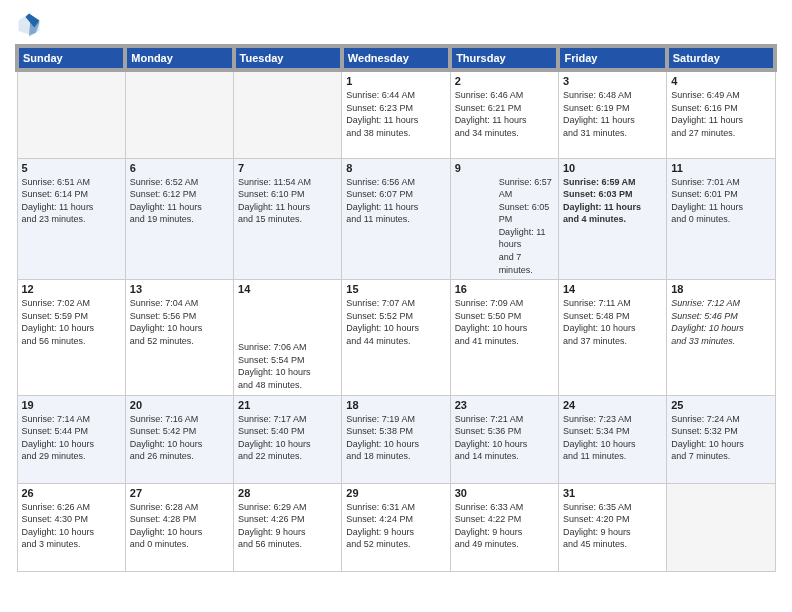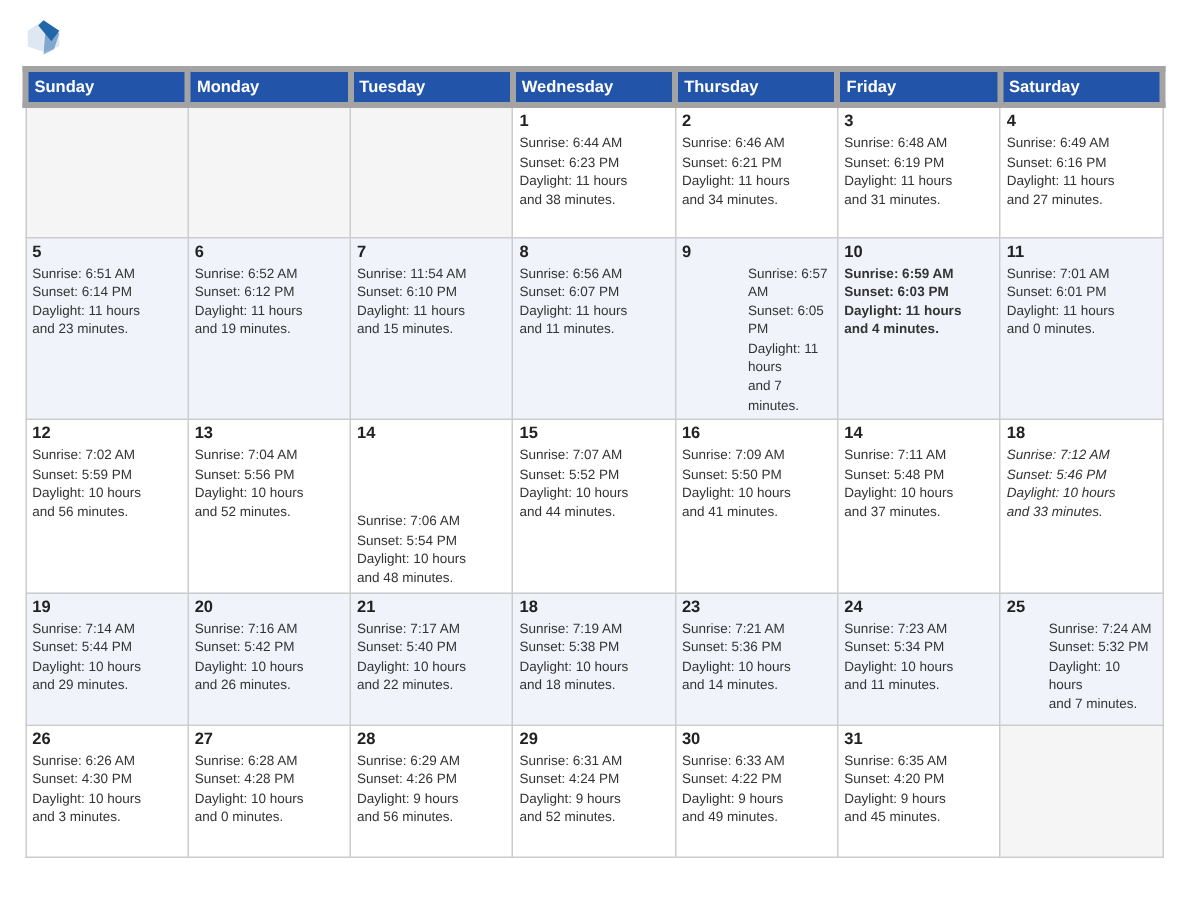--- a/index.html
+++ b/index.html
@@ -310,21 +310,21 @@
           </td>
           <td>
             <span class="day-num">24</span>
             <div class="day-info" style="white-space: pre-line;">Sunrise: 7:23 AM
 Sunset: 5:34 PM
 Daylight: 10 hours
 and 11 minutes.</div>
           </td>
           <td>
             <span class="day-num">25</span>
-            <div class="day-info" style="white-space: pre-line; margin-left: 28px;">Sunrise: 7:24 AM
+            <div class="day-info" style="white-space: pre-line;">Sunrise: 7:24 AM
 Sunset: 5:32 PM
 Daylight: 10 hours
 and 7 minutes.</div>
           </td>
         </tr>
         <tr>
           <td>
             <span class="day-num">26</span>
             <div class="day-info" style="white-space: pre-line;">Sunrise: 6:26 AM
 Sunset: 4:30 PM

